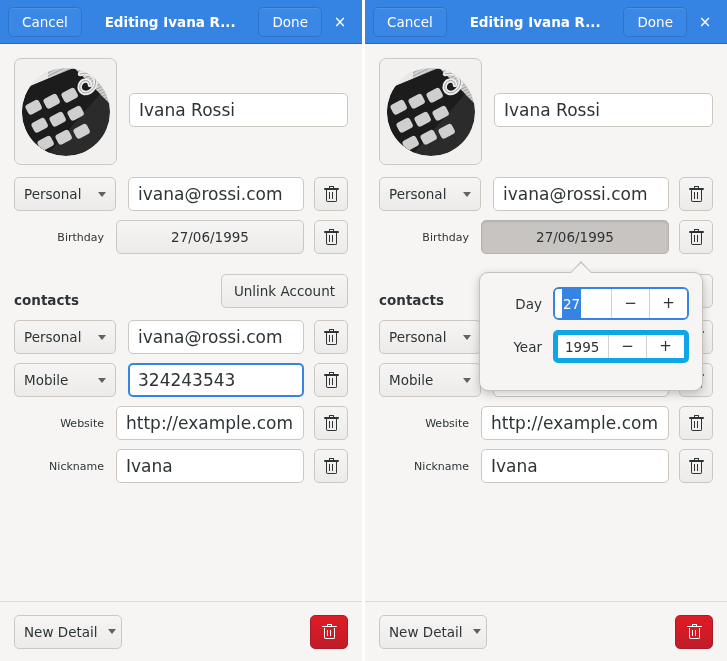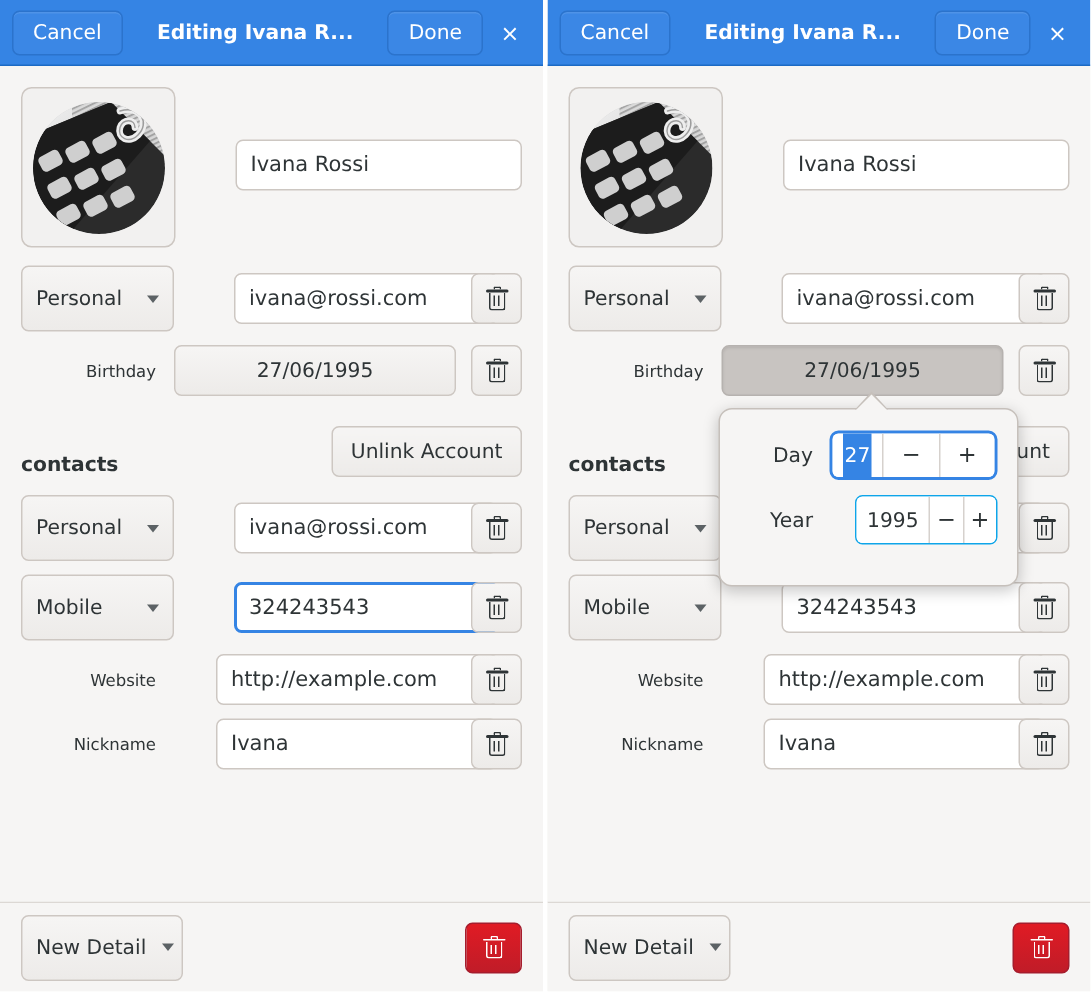--- a/index.html
+++ b/index.html
@@ -106,35 +106,34 @@
     background: #d9d9d9;
   }
   .avatar-row .name-wrap { flex: 1; display:flex; align-items:center; padding-top: 35px; padding-left: 12px; }
 
   
   .entry {
     height: 34px;
     border: 1px solid #cdc7c2;
     border-radius: 5px;
     background: #ffffff;
-    font-size: 14px;
+    font-size: 17px;
     color: #2e3436;
     padding: 0 9px;
     font-family: inherit;
     outline: none;
     width: 100%;
-    margin-left: 28px;
   }
   .entry.focused {
     border: 2px solid #3584e4;
     padding: 0 8px;
   }
 
   .combo {
-    height: 44px;
+    height: 34px;
     min-width: 0;
     border: 1px solid #cdc7c2;
     border-radius: 5px;
     background: linear-gradient(#f6f5f4, #edebe9);
     font-size: 13.5px;
     color: #2e3436;
     display: flex; align-items: center;
     padding: 0 9px;
     cursor: pointer;
     white-space: nowrap;
@@ -224,21 +223,21 @@
     background: #f6f5f4;
     display:flex; align-items:center; justify-content: space-between;
     padding: 0 14px;
   }
 
   
   .popover {
     position: absolute;
     left: 114px;
     top: 228px;
-    width: 200px;
+    width: 224px;
     background: #f6f5f4;
     border: 1px solid #c6c0bb;
     border-radius: 9px;
     box-shadow: 0 3px 10px rgba(0,0,0,.22);
     padding: 14px 13px;
     z-index: 40;
   }
   .popover::after, .popover::before {
     content:"";
     position:absolute;
@@ -249,30 +248,30 @@
   }
   .popover::before {
     top: -12px;
     border-bottom: 12px solid #c6c0bb;
   }
   .popover::after {
     top: -10px;
     border-bottom: 11px solid #f6f5f4;
   }
   .pop-row { display:flex; align-items:center; margin-bottom: 10px; }
-  .pop-row:last-child { margin-bottom: 13px; gap: 17px; }
+  .pop-row:last-child { margin-bottom: 13px; }
   .pop-label {
     width: 60px; flex: 0 0 60px; text-align: right; padding-right: 11px;
     font-size: 13.5px; color:#2e3436;
   }
   .spin {
     flex: 1;
     height: 33px;
     display: flex;
-    border: 1px solid #0ea5e9;
+    border: 5px solid #0ea5e9;
     border-radius: 5px;
     background: #ffffff;
     overflow: hidden;
   }
   .spin.focused {
     border: 2px solid #3584e4;
     border-radius: 6px;
   }
   .spin .val {
     flex: 1;

